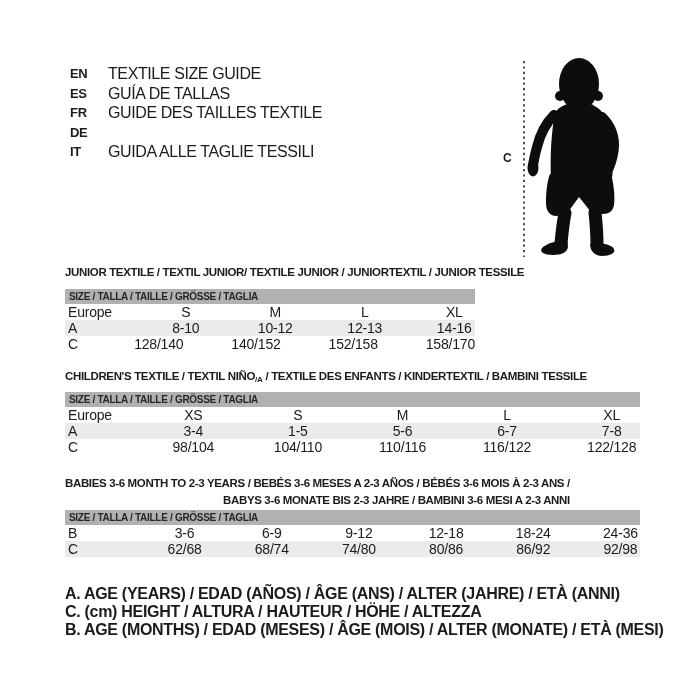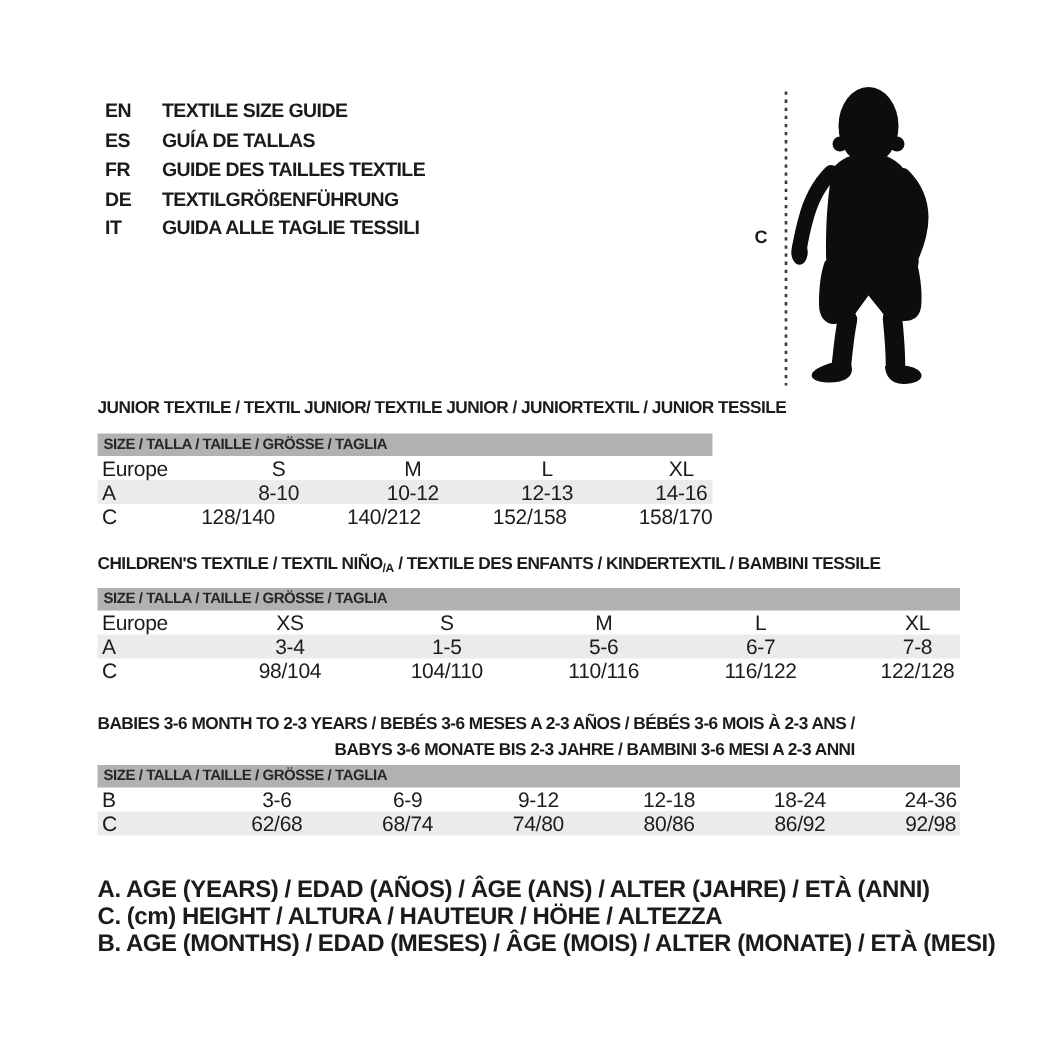--- a/index.html
+++ b/index.html
@@ -3,21 +3,21 @@
 <meta charset="utf-8">
 <style>
   html,body{margin:0;padding:0;background:#ffffff;}
   body{width:700px;height:700px;position:relative;overflow:hidden;
        font-family:"Liberation Sans",sans-serif;color:#1b1b1b;}
 
   
   .lang-block{position:absolute;left:70px;top:64px;}
   .lang-row{display:flex;height:19.6px;line-height:19.6px;align-items:center;}
   .lang-code{width:38px;font-weight:700;font-size:13px;letter-spacing:-0.3px;}
-  .lang-text{font-weight:700;font-size:13px;letter-spacing:-0.4px;white-space:nowrap;}
+  .lang-text{font-weight:400;font-size:16px;letter-spacing:-0.4px;white-space:nowrap;}
 
   
   .figure-svg{position:absolute;left:517px;top:55px;width:110px;height:210px;}
   .measure-label{position:absolute;left:503px;top:151px;font-weight:700;font-size:12px;}
 
   
   .tbl-title{position:absolute;font-weight:700;font-size:11.5px;letter-spacing:-0.35px;
              white-space:nowrap;color:#1b1b1b;}
   .title1{left:65px;top:266px;}
   .title2{left:65px;top:370px;}
@@ -53,21 +53,20 @@
     <div class="lang-row">
       <span class="lang-code">ES</span>
       <span class="lang-text">GUÍA DE TALLAS</span>
     </div>
     <div class="lang-row">
       <span class="lang-code">FR</span>
       <span class="lang-text">GUIDE DES TAILLES TEXTILE</span>
     </div>
     <div class="lang-row">
       <span class="lang-code">DE</span>
-      <span class="lang-text">TEXTILGRÖßENFÜHRUNG</span>
     </div>
     <div class="lang-row">
       <span class="lang-code">IT</span>
       <span class="lang-text">GUIDA ALLE TAGLIE TESSILI</span>
     </div>
   </div>
 
   <span class="measure-label">C</span>
   <svg class="figure-svg" viewBox="0 0 110 210" aria-hidden="true">
     <line x1="7" y1="6" x2="7" y2="202" stroke="#3c3c3c" stroke-width="1.8" stroke-dasharray="2.2 3.2"></line>
@@ -101,21 +100,21 @@
     <div class="trow stripe">
       <span class="tlabel">A</span>
       <span class="tcell">8-10</span>
       <span class="tcell">10-12</span>
       <span class="tcell">12-13</span>
       <span class="tcell">14-16</span>
     </div>
     <div class="trow">
       <span class="tlabel">C</span>
       <span class="tcell">128/140</span>
-      <span class="tcell">140/212</span>
+      <span class="tcell">140/152</span>
       <span class="tcell">152/158</span>
       <span class="tcell">158/170</span>
     </div>
   </div>
 
   <div class="tbl-title title2">
     <span>CHILDREN'S TEXTILE / TEXTIL NIÑO</span><span class="subscript">/A</span><span> / TEXTILE DES ENFANTS / KINDERTEXTIL / BAMBINI TESSILE</span>
   </div>
   <div class="table table2">
     <div class="size-bar">SIZE / TALLA / TAILLE / GRÖSSE / TAGLIA</div>

